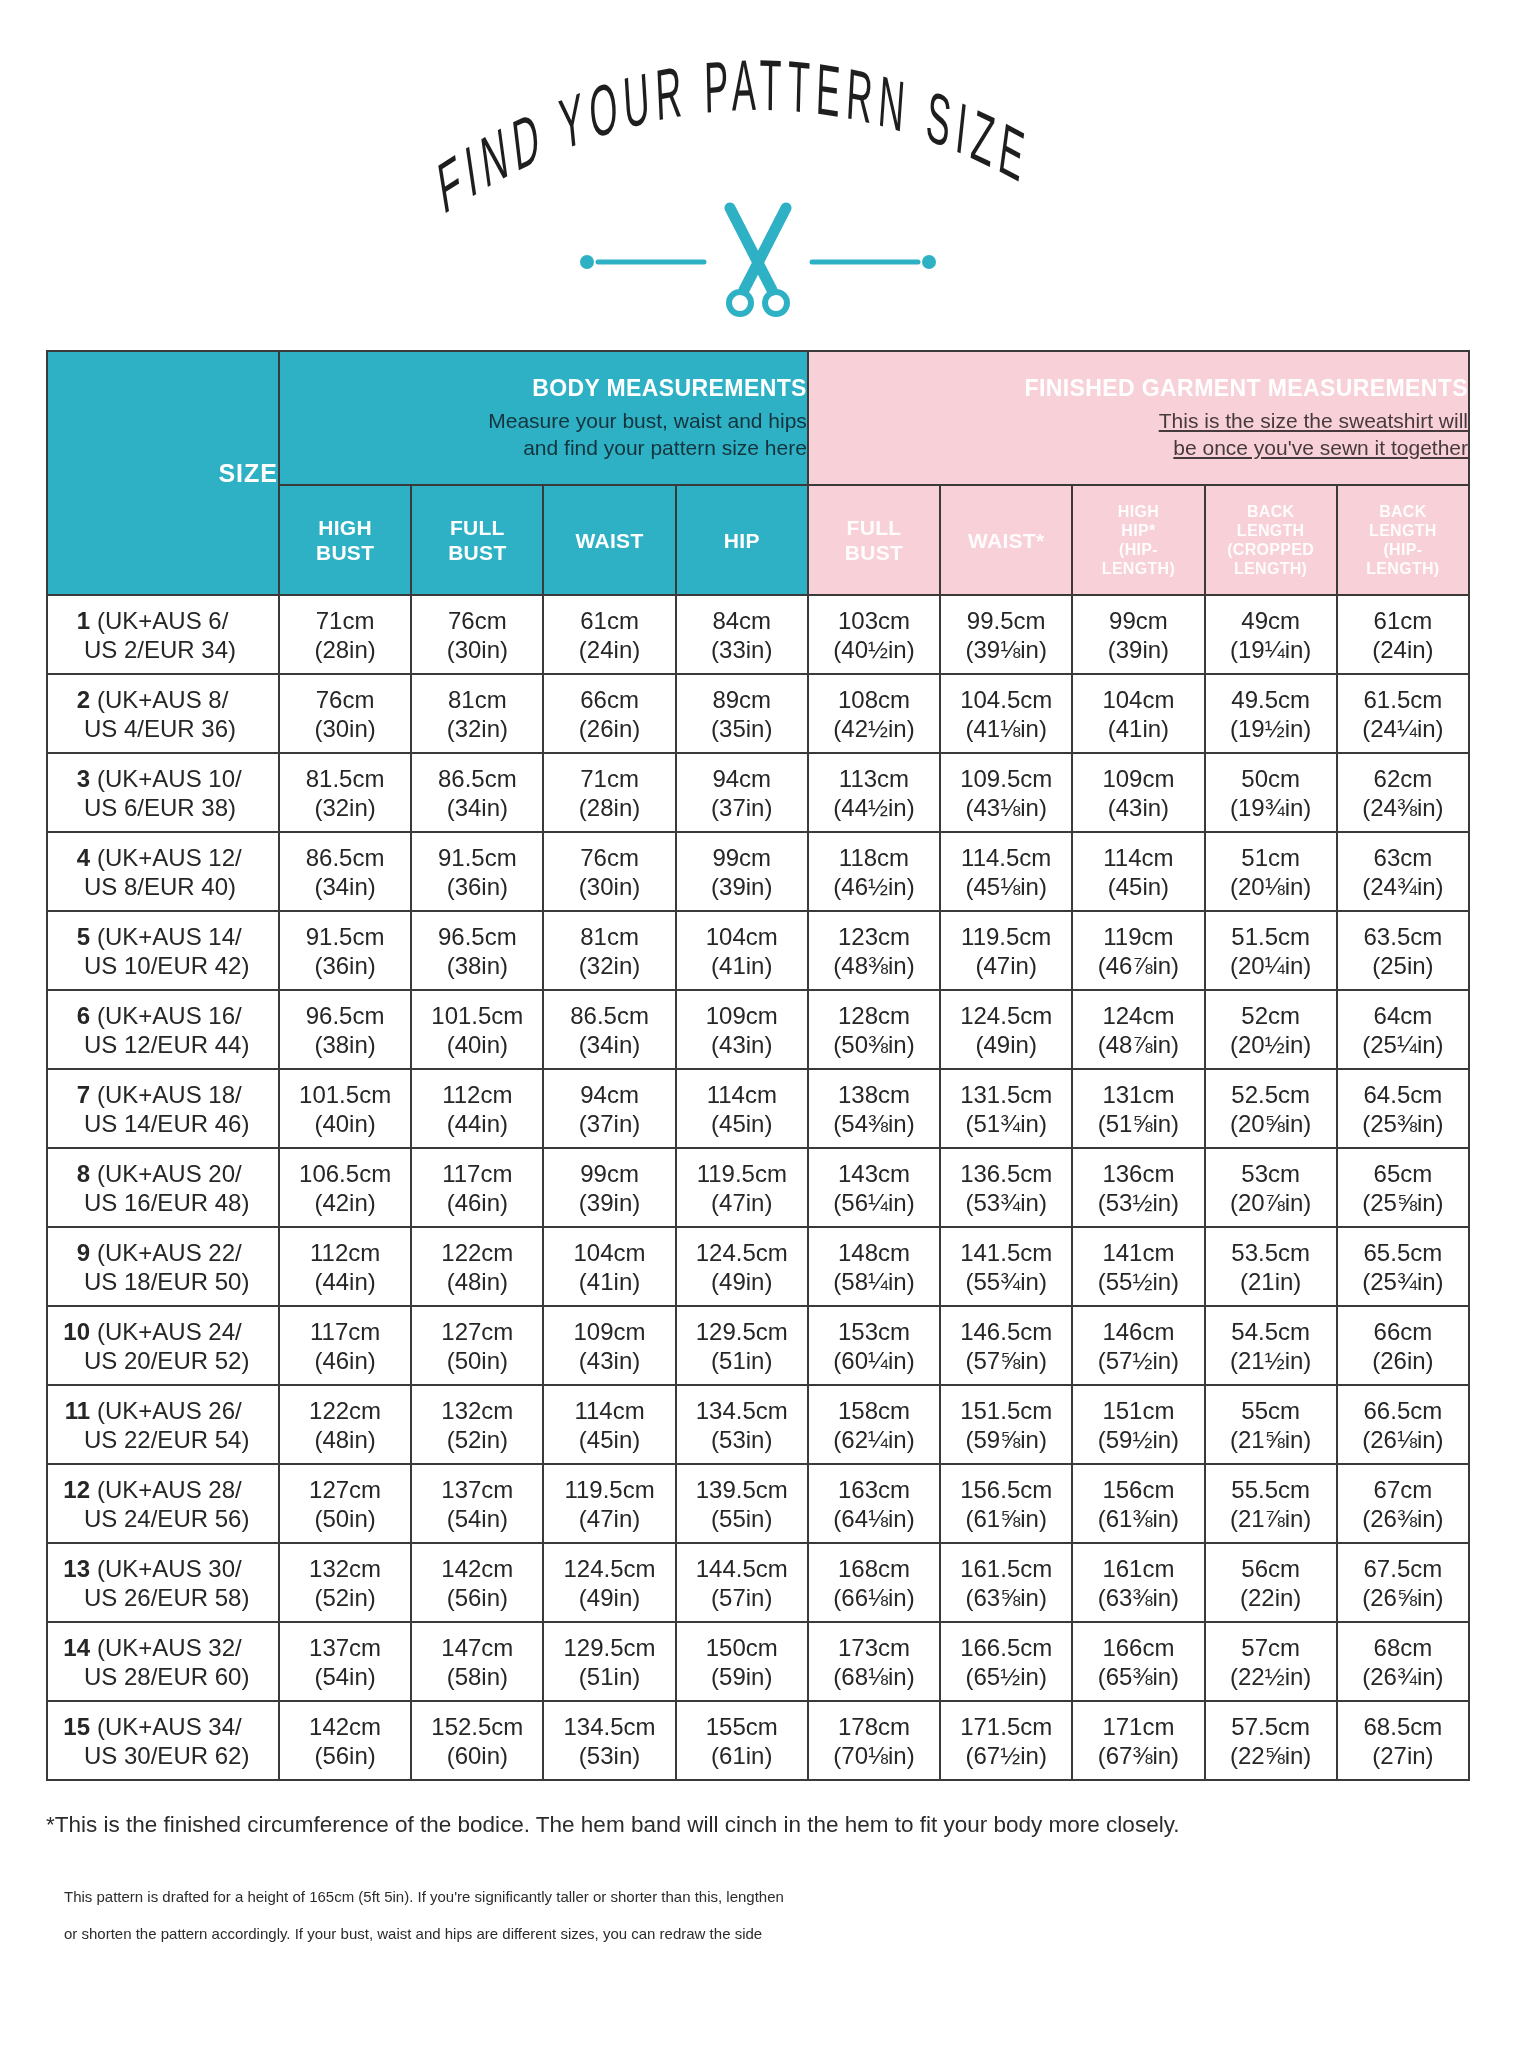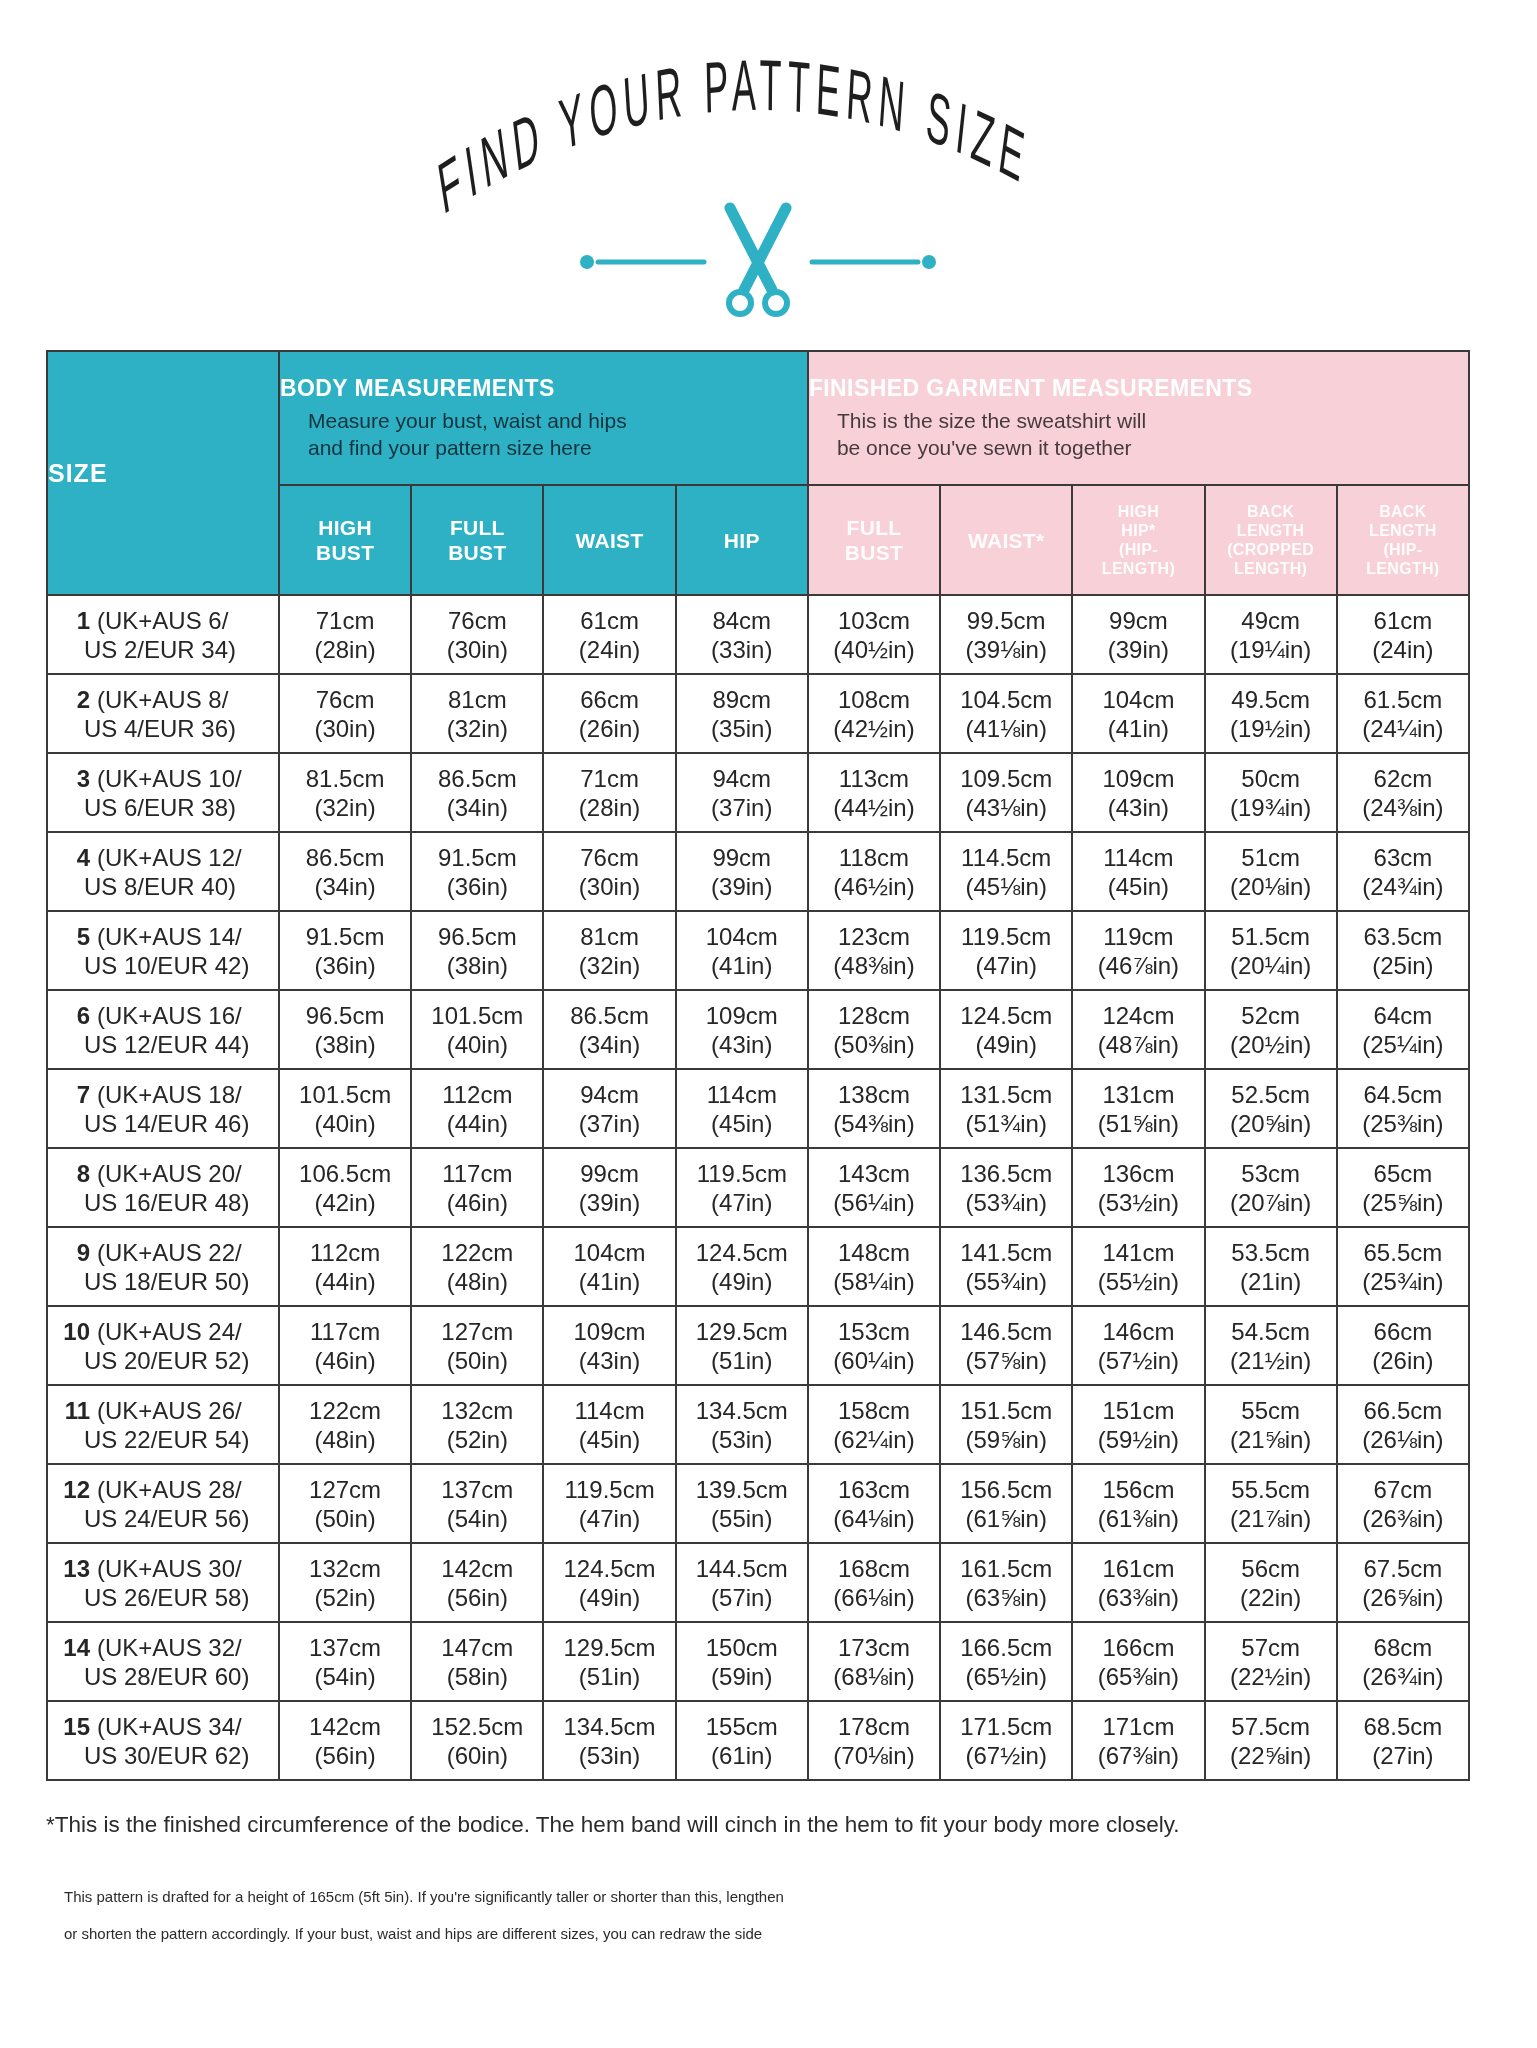--- a/index.html
+++ b/index.html
@@ -36,28 +36,28 @@
     left: 46px;
     top: 350px;
     width: 1424px;
     border-collapse: collapse;
     table-layout: fixed;
   }
   .size-chart th, .size-chart td { border: 2px solid var(--border); padding: 0; }
   .teal-bg { background: var(--teal); }
   .pink-bg { background: var(--pink); }
 
-  .group-row th { height: 134px; vertical-align: middle; text-align: left; }
+  .group-row th { height: 134px; vertical-align: middle; text-align: right; }
   .size-head {
     color: #ffffff; font-size: 25px; font-weight: 700; letter-spacing: 1px;
   }
   .g-title { font-weight: 700; color: #ffffff; font-size: 23px; letter-spacing: .4px; margin-bottom: 5px; }
   .g-sub { font-size: 21px; line-height: 27px; font-weight: 400; padding-left: 28px; }
   .teal-bg .g-sub { color: #13333d; }
-  .pink-bg .g-sub { color: #473a3e; }
+  .pink-bg .g-sub { color: #473a3e; text-decoration: underline; }
 
   .sub-row th { height: 110px; vertical-align: middle; text-align: center; font-weight: 700; }
   .sub-th { font-size: 21px; line-height: 25px; color: #ffffff; letter-spacing: .3px; }
   .sub-th.pink-bg { color: rgba(255,255,255,0.93); }
   .sub-th.small { font-size: 16px; line-height: 19px; }
 
   tbody td { height: 79px; vertical-align: middle; background: #ffffff; color: var(--ink); }
   td.val { text-align: center; }
   td.val div { font-size: 24px; line-height: 29px; }
   td.size-cell { text-align: left; }

